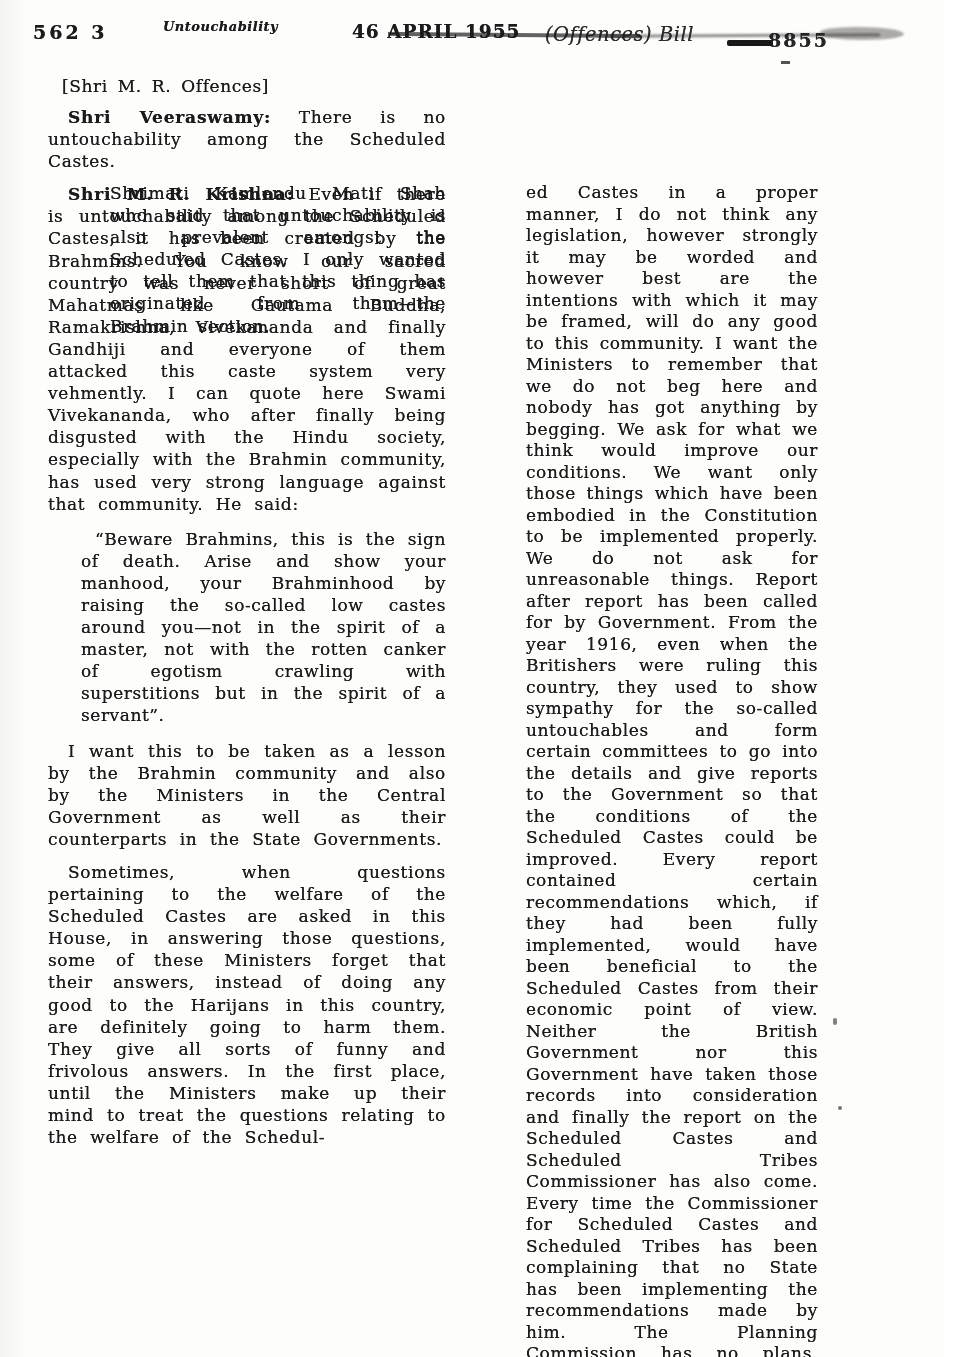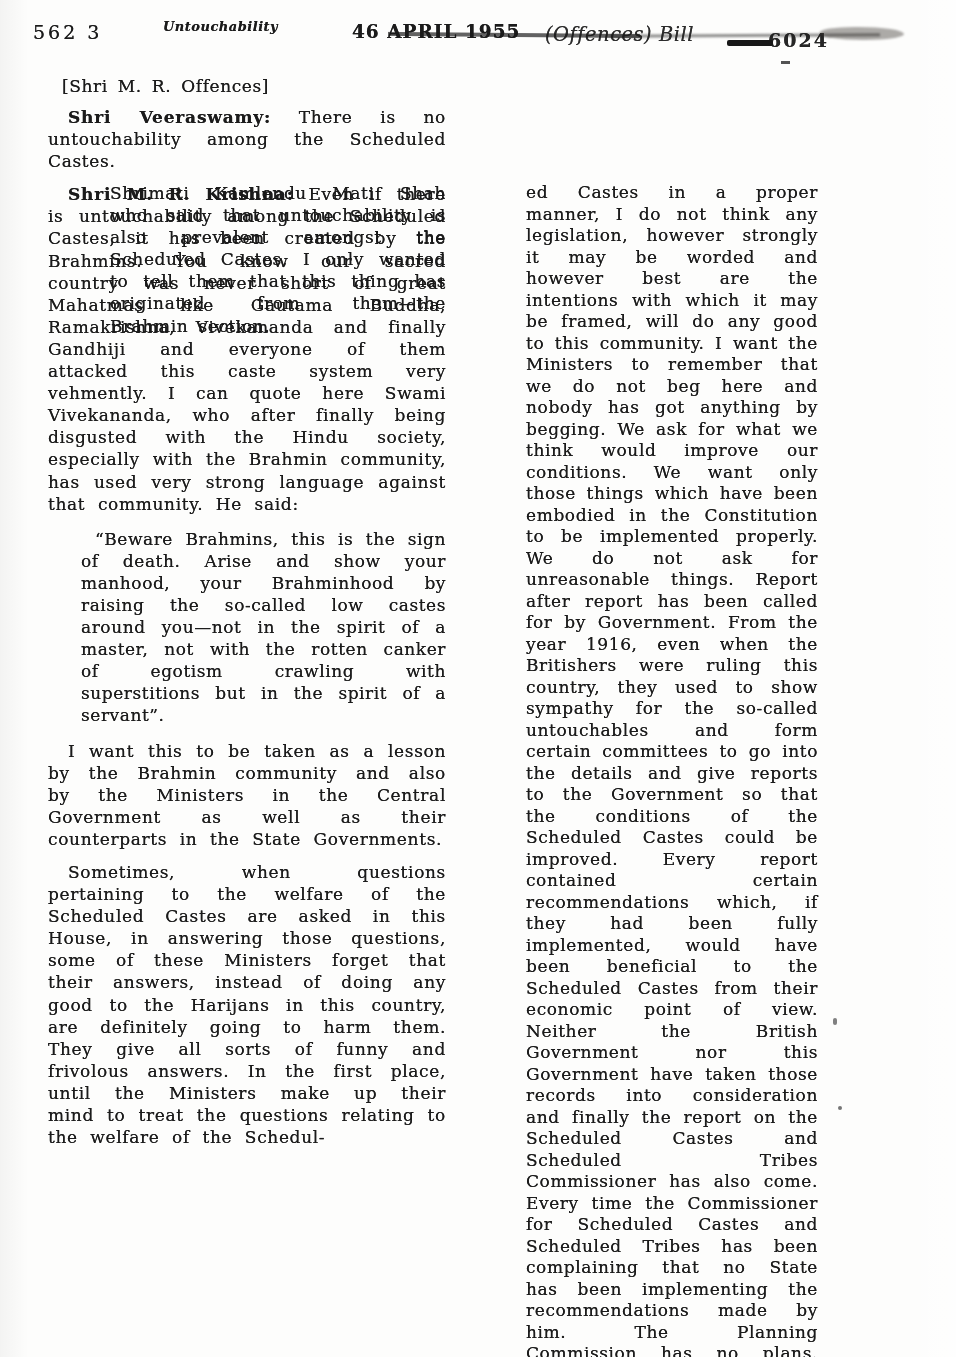--- a/index.html
+++ b/index.html
@@ -22,21 +22,21 @@
     content: "";
     position: absolute;
     inset: 0;
     background: linear-gradient(90deg, rgba(0,0,0,0.04) 0%, rgba(0,0,0,0) 3%, rgba(0,0,0,0) 95%, rgba(255,255,255,0.6) 100%);
     pointer-events: none;
   }
 
   
   .header { position: absolute; top: 0; left: 0; width: 100%; height: 70px; }
   .hdr-item { position: absolute; white-space: nowrap; }
-  .pn-left   { left: 33px;  top: 21px; font-size: 19px; letter-spacing: 3px; font-weight: 400; }
+  .pn-left   { left: 33px;  top: 21px; font-size: 19px; letter-spacing: 3px; font-weight: 700; }
   .ttl-left  { left: 163px; top: 19px; font-size: 13px; font-style: italic; font-weight: 700; letter-spacing: .5px; }
   .hdr-date  { left: 352px; top: 21px; font-size: 18.5px; font-weight: 700; letter-spacing: 1px; }
   .ttl-right { left: 545px; top: 23px; font-size: 19.5px; font-style: italic; font-weight: 400; letter-spacing: .5px; opacity: .92; }
   .pn-right  { left: 768px; top: 29px; font-size: 19px; letter-spacing: 2px; font-weight: 700; opacity: .95; }
 
   
   .artifact { position: absolute; pointer-events: none; }
   .streak1 { left: 388px; top: 33px; width: 252px; height: 4px; background: rgba(25,25,25,.68); transform: rotate(.5deg); filter: blur(.6px); }
   .streak2 { left: 610px; top: 34px; width: 270px; height: 3px; background: rgba(30,30,30,.5);  transform: rotate(-.3deg); filter: blur(.8px); }
   .dashbold { left: 727px; top: 40px; width: 46px; height: 6px; background: #181818; border-radius: 2px; filter: blur(.3px); }
@@ -73,21 +73,21 @@
 </head>
 <body>
 
 <div class="page">
 
   <div class="header">
     <span class="hdr-item pn-left">562 3</span>
     <span class="hdr-item ttl-left">Untouchability</span>
     <span class="hdr-item hdr-date">46 APRIL 1955</span>
     <span class="hdr-item ttl-right">(Offences) Bill</span>
-    <span class="hdr-item pn-right">6024</span>
+    <span class="hdr-item pn-right">8855</span>
 
     <div class="artifact streak1"></div>
     <div class="artifact streak2"></div>
     <div class="artifact dashbold"></div>
     <div class="artifact cloud"></div>
     <div class="artifact tinydash"></div>
   </div>
 
   <div class="artifact dot1"></div>
   <div class="artifact dot2"></div>

